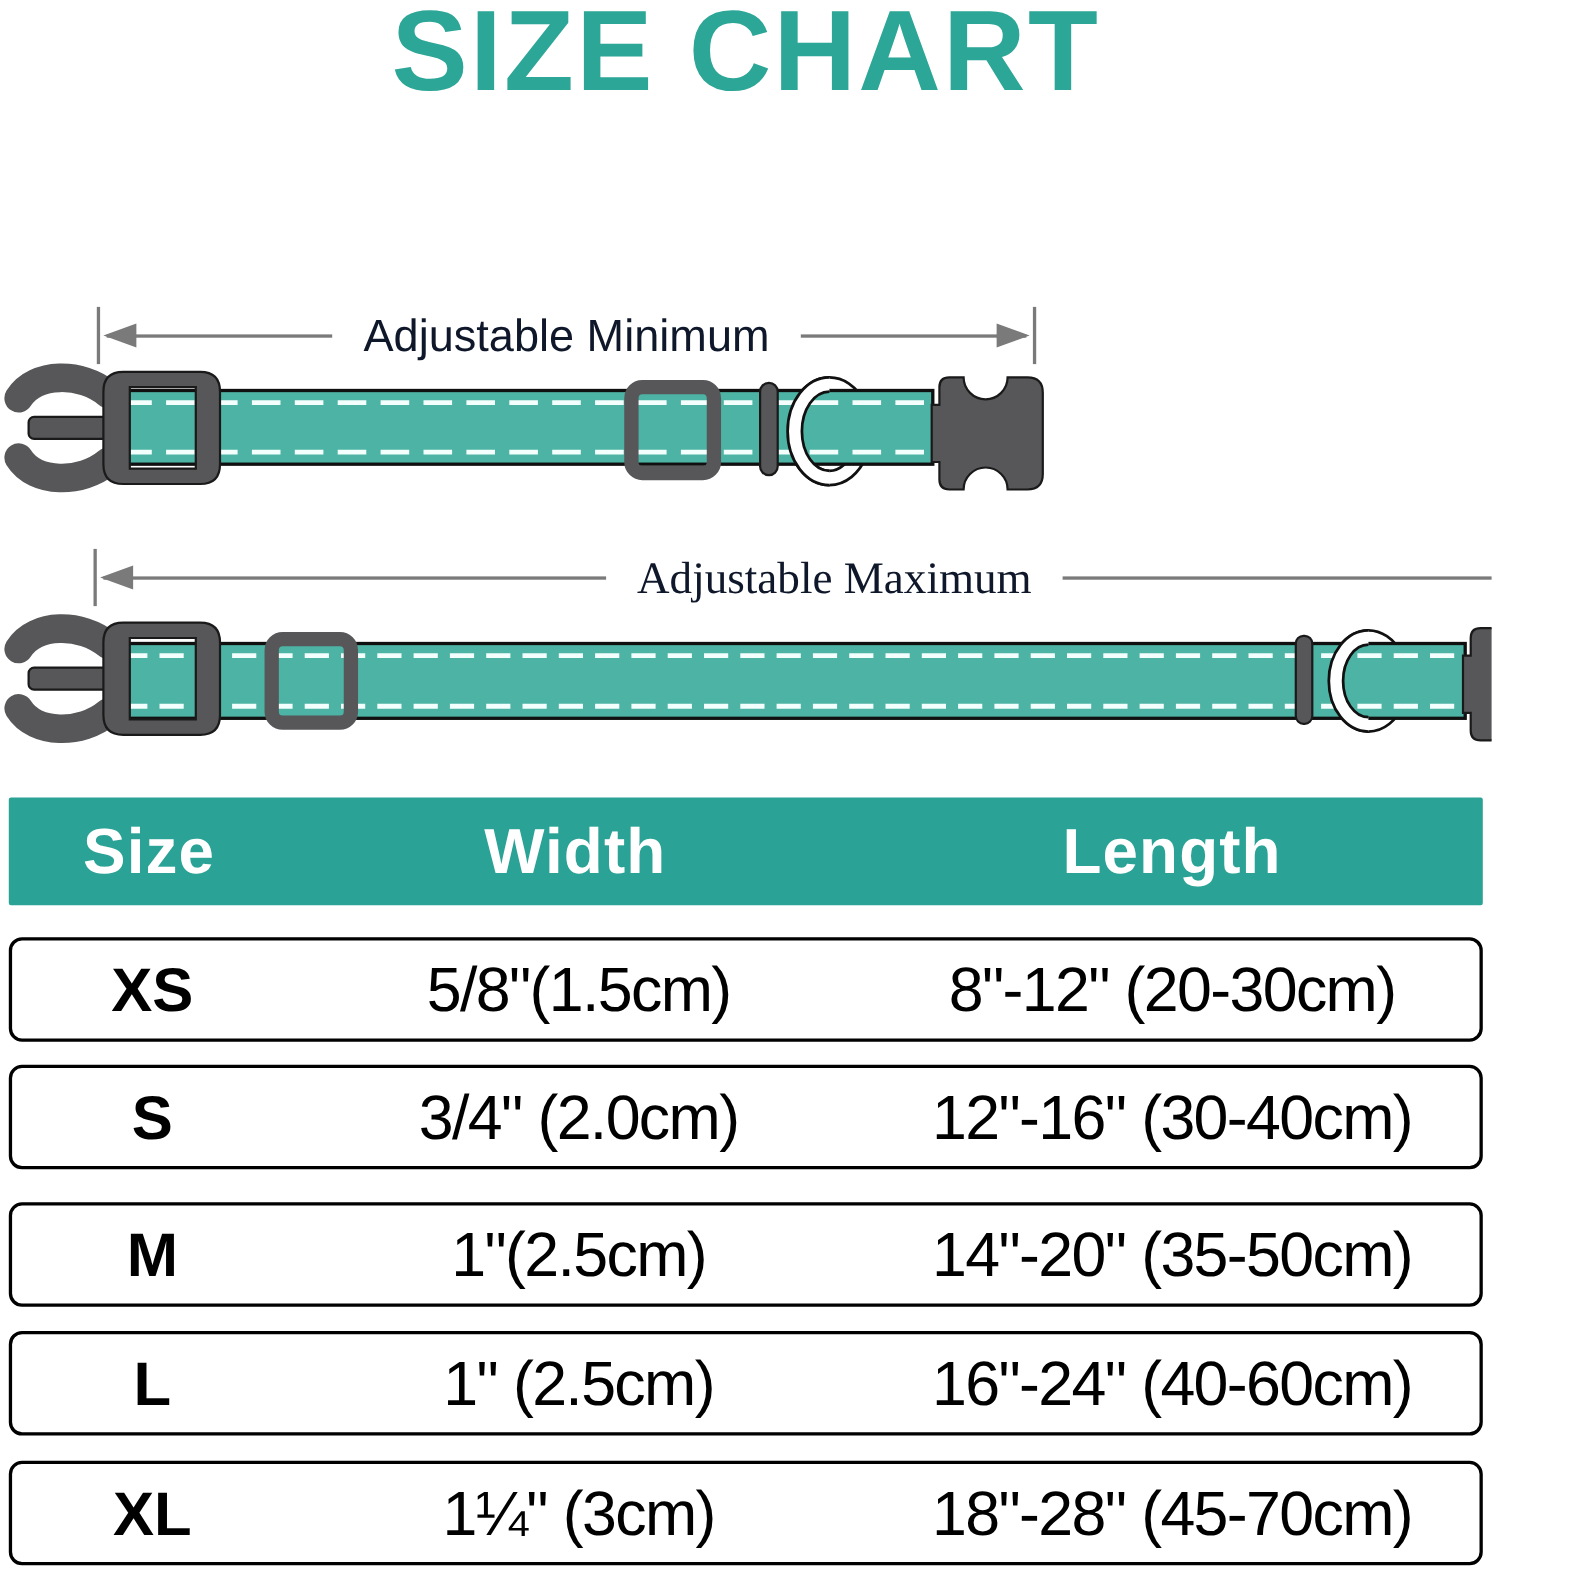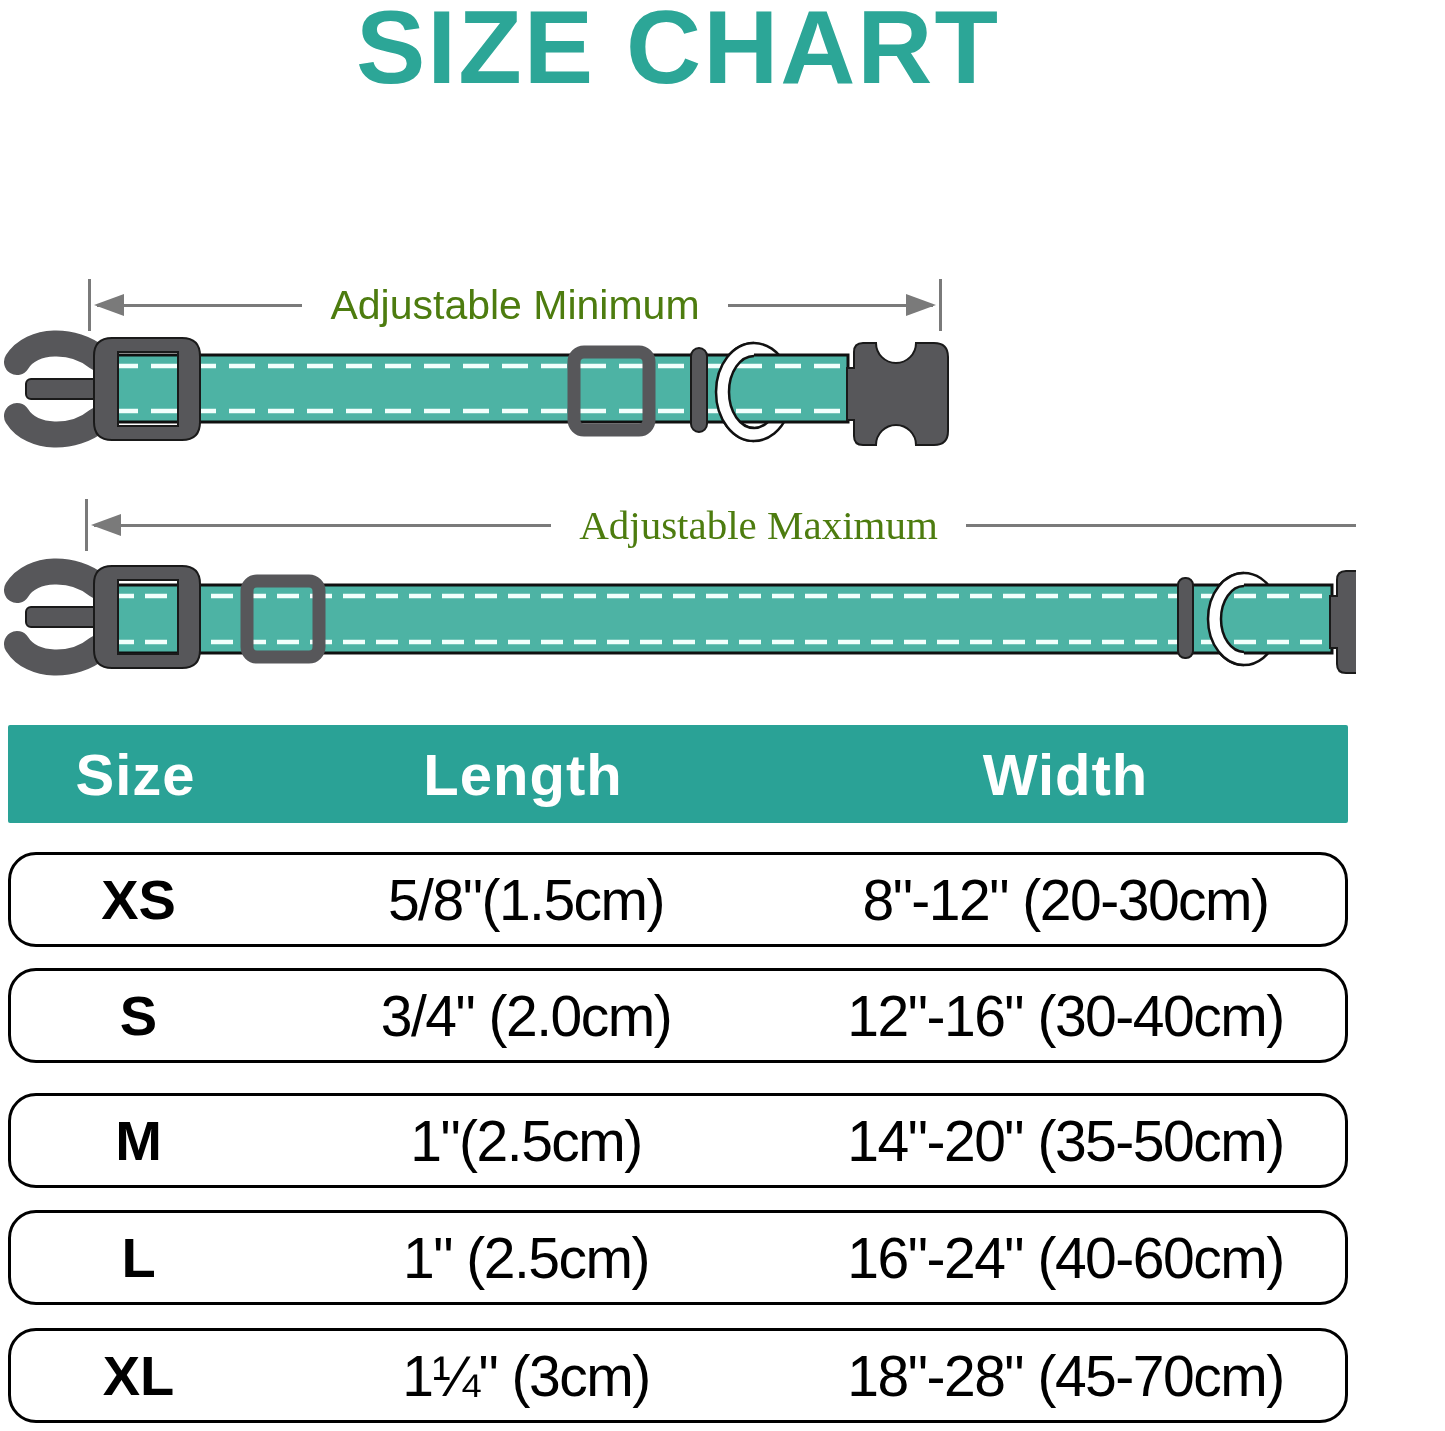--- a/index.html
+++ b/index.html
@@ -18,38 +18,38 @@
     font-size:46px;line-height:1.25;color:#1d1d1d;margin:0;
   }
   
   .dim-arrow{position:absolute;height:52px;display:flex;align-items:center;}
   .dim-arrow .tick{width:3px;height:52px;background:#7a7a7a;flex:0 0 auto;}
   .dim-arrow .shaft{flex:1 1 auto;height:3px;background:#7a7a7a;position:relative;margin:0 6px;}
   .dim-arrow .head{position:absolute;top:-10px;width:0;height:0;
     border-top:11px solid transparent;border-bottom:11px solid transparent;}
   .dim-arrow .head-left{left:-3px;border-right:30px solid #7a7a7a;}
   .dim-arrow .head-right{right:-3px;border-left:30px solid #7a7a7a;}
-  .dim-label{flex:0 0 auto;margin:0 22px;font-size:41px;color:#4d7c0f;white-space:nowrap;}
+  .dim-label{flex:0 0 auto;margin:0 22px;font-size:41px;color:#0f172a;white-space:nowrap;}
   #arrow-min{left:88px;top:279px;width:854px;}
   #arrow-max{left:85px;top:499px;width:1347px;font-family:Liberation Serif, serif;}
   
   .collar-svg{position:absolute;overflow:visible;}
   #collar-min{left:0;top:332px;}
   #collar-max{left:0;top:560px;}
   
   .size-table-header{
     position:absolute;left:8px;right:8px;top:725px;height:98px;border-radius:2px;
     background:#2aa296;display:grid;grid-template-columns:255px 520px auto;align-items:center;
   }
   .size-table-header .cell{
     text-align:center;font-size:58px;font-weight:bold;color:#ffffff;letter-spacing:1px;
   }
   .trow{
     position:absolute;left:8px;right:8px;height:95px;box-sizing:border-box;
-    border:3px solid #000000;border-radius:28px;background:#ffffff;
+    border:3px solid #000000;border-radius:12px;background:#ffffff;
     display:grid;grid-template-columns:255px 520px auto;align-items:center;
   }
   .trow .size-cell{text-align:center;font-size:56px;font-weight:bold;color:#000000;}
   .trow .val-cell{text-align:center;font-size:57px;font-weight:normal;color:#000000;letter-spacing:-1.5px;}
   #row-xs{top:852px;} #row-s{top:968px;} #row-m{top:1093px;} #row-l{top:1210px;} #row-xl{top:1328px;}
   
   .hw{fill:#57575a;stroke:#1a1a1a;stroke-width:2;}
   .strap{fill:#4db3a4;stroke:#101010;stroke-width:3;}
   .stitch{stroke:#f2fffc;stroke-width:4.5;fill:none;}
   .frame{fill:none;stroke:#57575a;stroke-width:13;}
@@ -129,22 +129,22 @@
       <rect class="hw" x="26" y="47" width="72" height="20" rx="5"></rect>
       <path class="hw" fill-rule="evenodd" d="M112 6 H182 Q200 6 200 24 V90 Q200 108 182 108 H112 Q94 108 94 90 V24 Q94 6 112 6 Z M118 20 H178 V94 H118 Z"></path>
     </g>
     <rect class="frame" x="247" y="21" width="72" height="76" rx="10"></rect>
     <rect class="hw" x="1178" y="18" width="15" height="80" rx="7"></rect>
     <path class="hw" transform="translate(483,0)" d="M863 11 L876 11 A20 20 0 0 0 916 11 L934 11 Q948 11 948 25 L948 99 Q948 113 934 113 L916 113 A20 20 0 0 0 876 113 L863 113 Q854 113 854 104 L854 88 L847 88 L847 36 L854 36 L854 20 Q854 11 863 11 Z"></path>
   </svg>
 
   <div class="size-table-header">
     <div class="cell">Size</div>
+    <div class="cell">Width</div>
     <div class="cell">Length</div>
-    <div class="cell">Width</div>
   </div>
 
   <div class="trow" id="row-xs">
     <div class="size-cell">XS</div>
     <div class="val-cell">5/8"(1.5cm)</div>
     <div class="val-cell">8"-12" (20-30cm)</div>
   </div>
 
   <div class="trow" id="row-s">
     <div class="size-cell">S</div>

